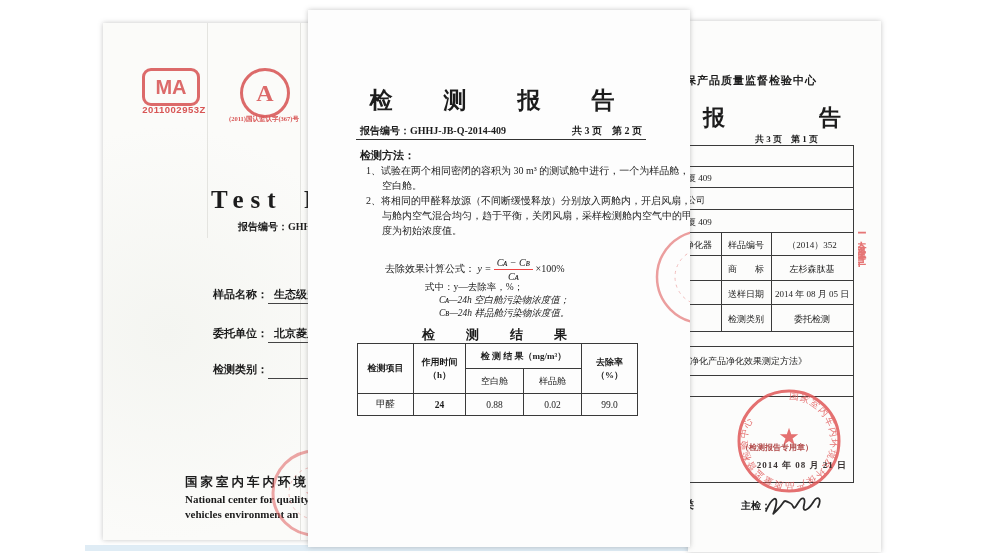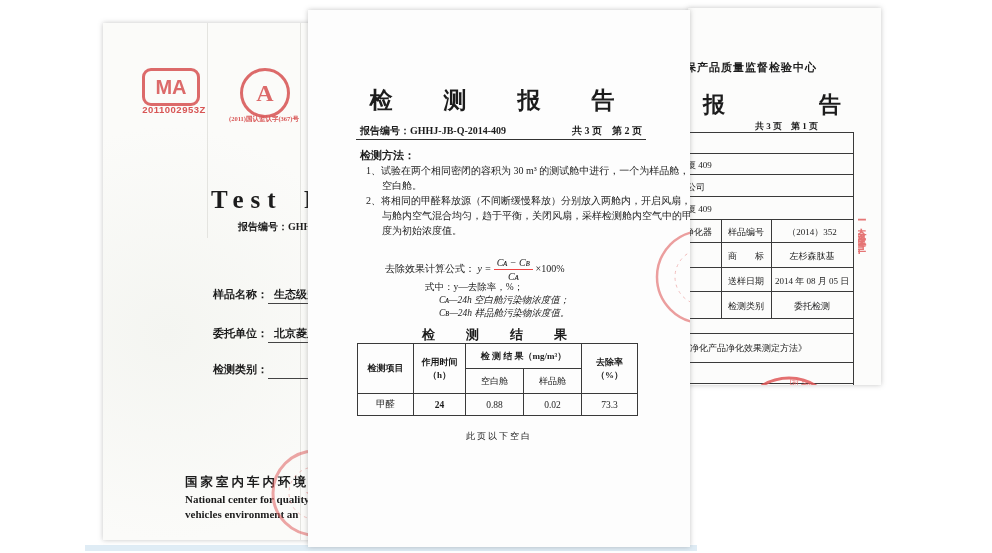--- a/index.html
+++ b/index.html
@@ -33,21 +33,21 @@
   .frac{display:inline-block;vertical-align:middle;text-align:center;font-style:italic;}
   .frac .num{display:block;border-bottom:1px solid #ef4444;padding:0 3px 1px;}
   .frac .den{display:block;padding-top:1px;}
   .result-title{width:100%;text-align:center;font-size:13px;font-weight:bold;letter-spacing:9px;}
   table.mtable{border-collapse:collapse;table-layout:fixed;}
   table.mtable td{border:1.5px solid #3a3a3a;text-align:center;vertical-align:middle;
                   font-size:9px;white-space:pre-line;padding:0;}
   .note{width:100%;text-align:center;font-size:9px;letter-spacing:2px;}
 
   
-  #rightPage{left:688px;top:8px;width:193px;height:377px;background:#fcfcfb;}
+  #rightPage{left:688px;top:21px;width:193px;height:531px;background:#fcfcfb;}
   .r-header{font-size:11px;font-weight:bold;letter-spacing:1px;white-space:nowrap;}
   .r-title{font-size:22px;font-weight:bold;letter-spacing:36px;white-space:nowrap;}
   .r-pag{font-size:9px;font-weight:bold;white-space:nowrap;}
   .rtable{position:absolute;left:-12px;top:124px;width:176px;height:336px;border:1.5px solid #3a3a3a;}
   .hline{position:absolute;left:0;right:0;height:0;border-top:1.2px solid #3a3a3a;}
   .vline{position:absolute;width:0;border-left:1.2px solid #3a3a3a;}
   .rcell{position:absolute;font-size:9px;white-space:nowrap;}
   .rcell.c{text-align:center;}
   .stamp-caption{position:absolute;left:30px;width:140px;text-align:center;
                  font-size:8px;font-weight:bold;color:#b04848;white-space:nowrap;}
@@ -146,26 +146,25 @@
       </tr>
       <tr style="height:25px;">
         <td style="width:62px;">空白舱</td>
         <td style="width:58px;">样品舱</td>
       </tr>
       <tr style="height:22px;">
         <td style="font-size:9.5px;">甲醛</td>
         <td style="font-size:9.5px;font-weight:bold;">24</td>
         <td style="font-size:9.5px;">0.88</td>
         <td style="font-size:9.5px;">0.02</td>
-        <td style="font-size:9.5px;">73.3</td>
+        <td style="font-size:9.5px;">99.0</td>
       </tr>
     </tbody>
       </table>
 
-    <div class="abs note" style="left:0;top:420px;">此页以下空白</div>
 
     <svg class="abs" style="left:345px;top:217px;opacity:.6;" width="100" height="100" viewBox="0 0 100 100">
       <circle cx="50" cy="50" r="46" fill="none" stroke="#e06060" stroke-width="2.5"></circle>
       <circle cx="50" cy="50" r="28" fill="none" stroke="#e8908f" stroke-width="1" stroke-dasharray="3 4"></circle>
       <text x="50" y="60" text-anchor="middle" font-size="22" fill="#e07070">★</text>
     </svg>
   </div>
 
   <div class="page" id="rightPage">
     <div class="abs r-header" style="left:-3px;top:52px;">保产品质量监督检验中心</div>

